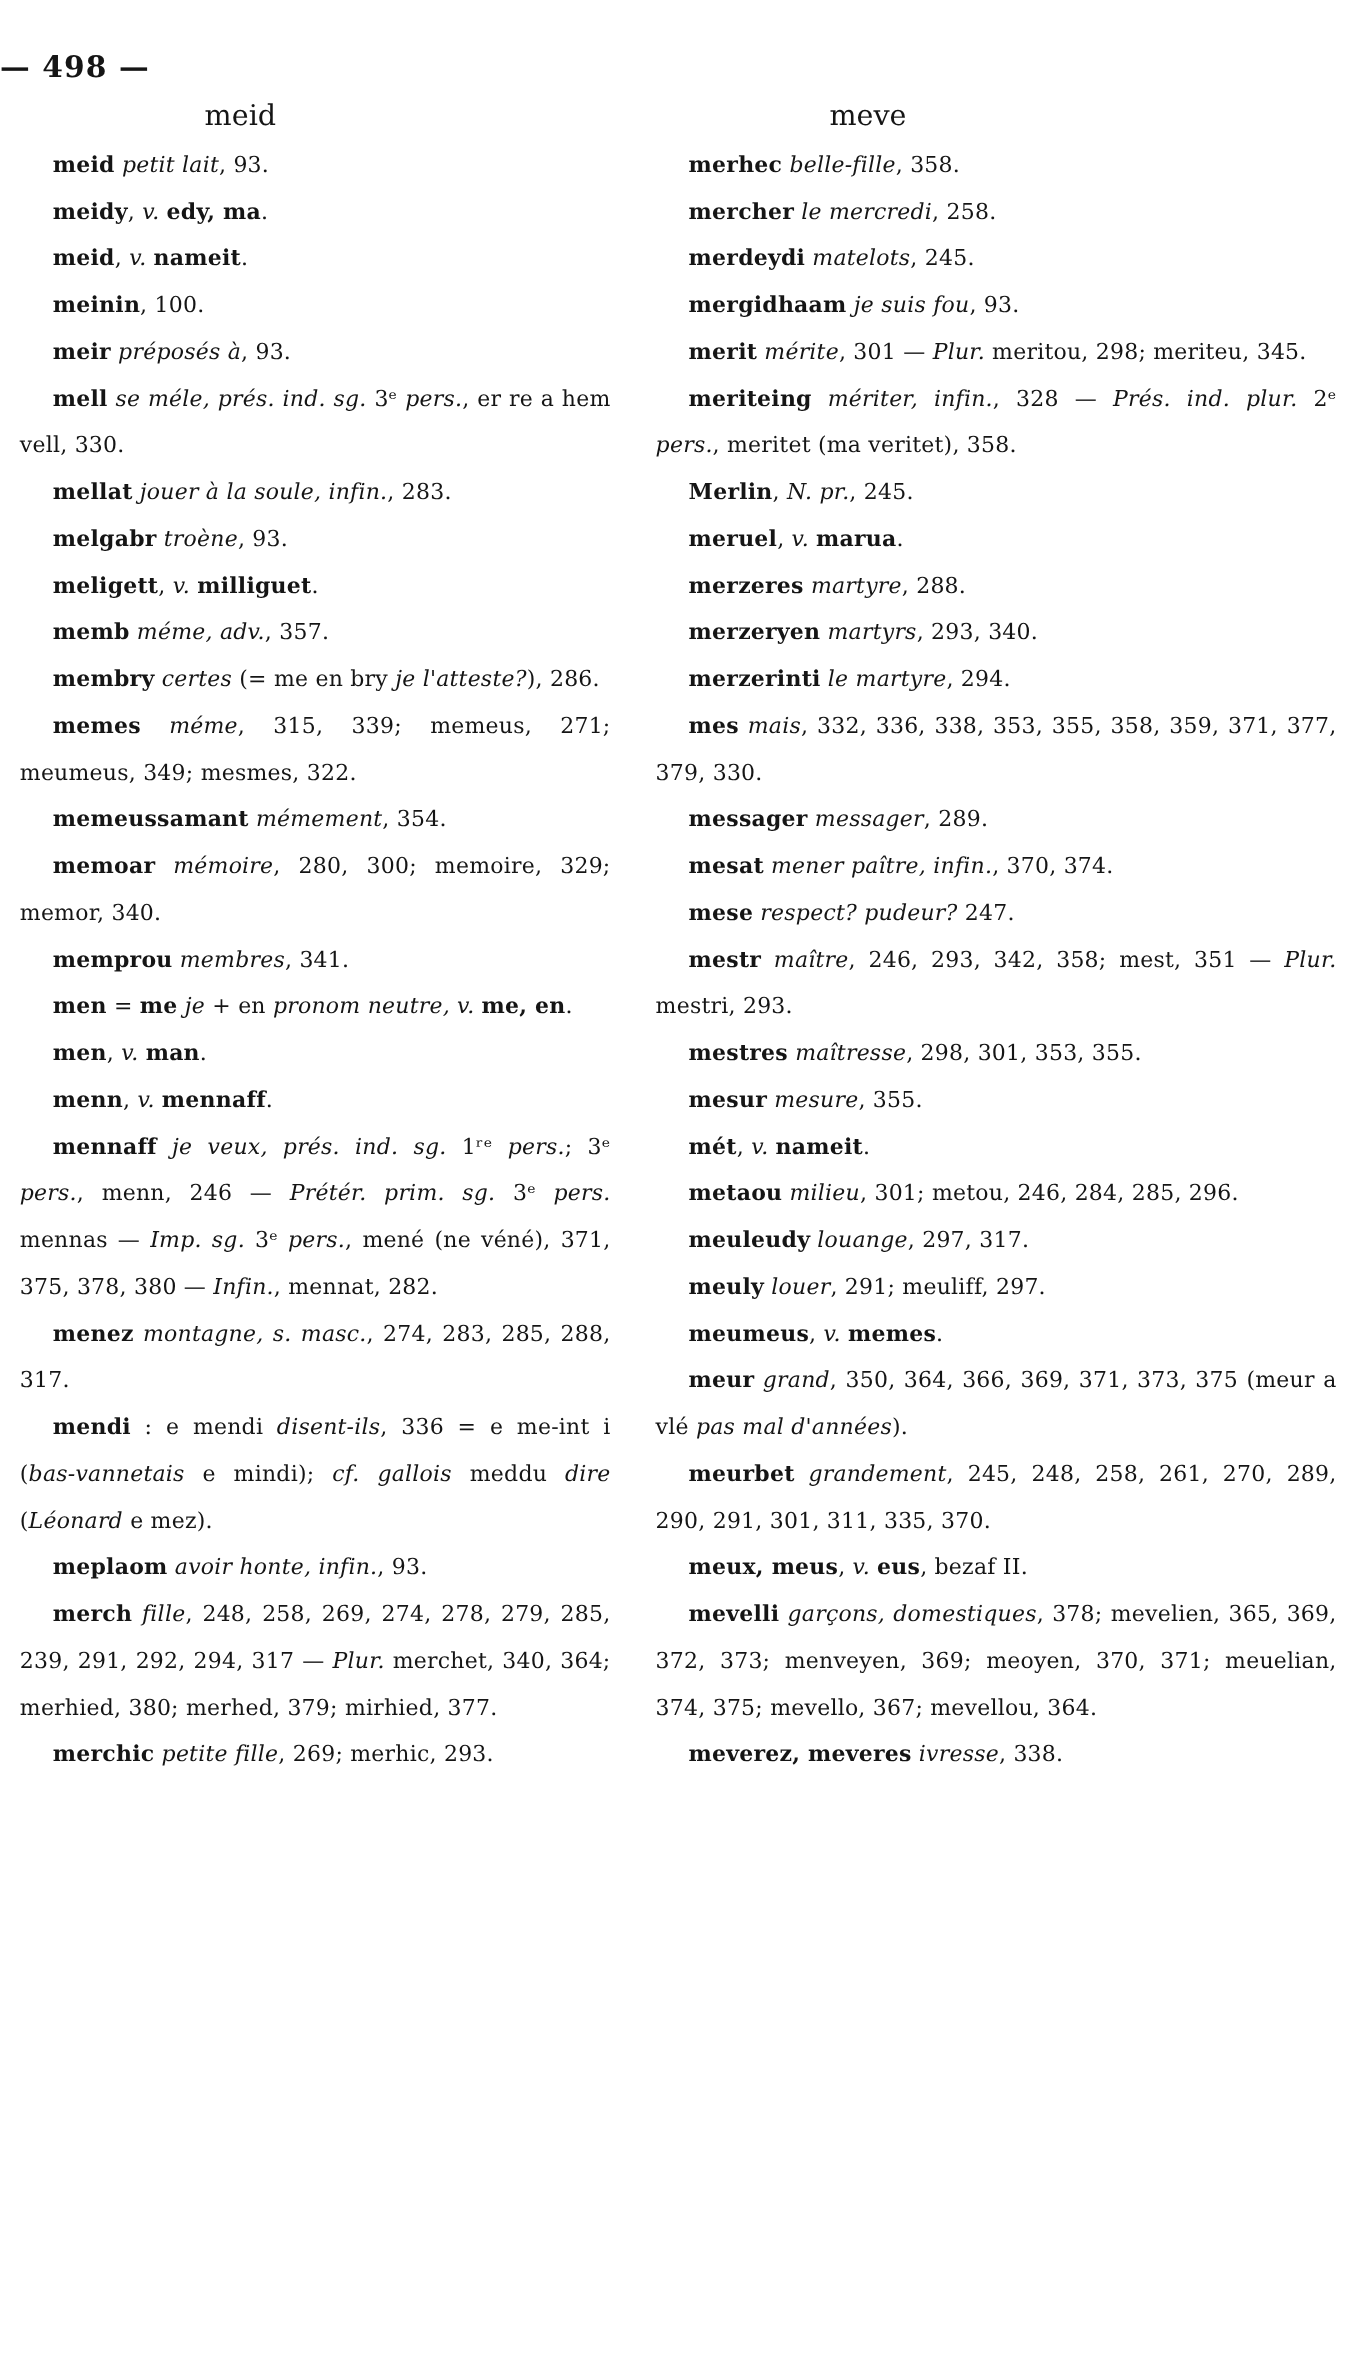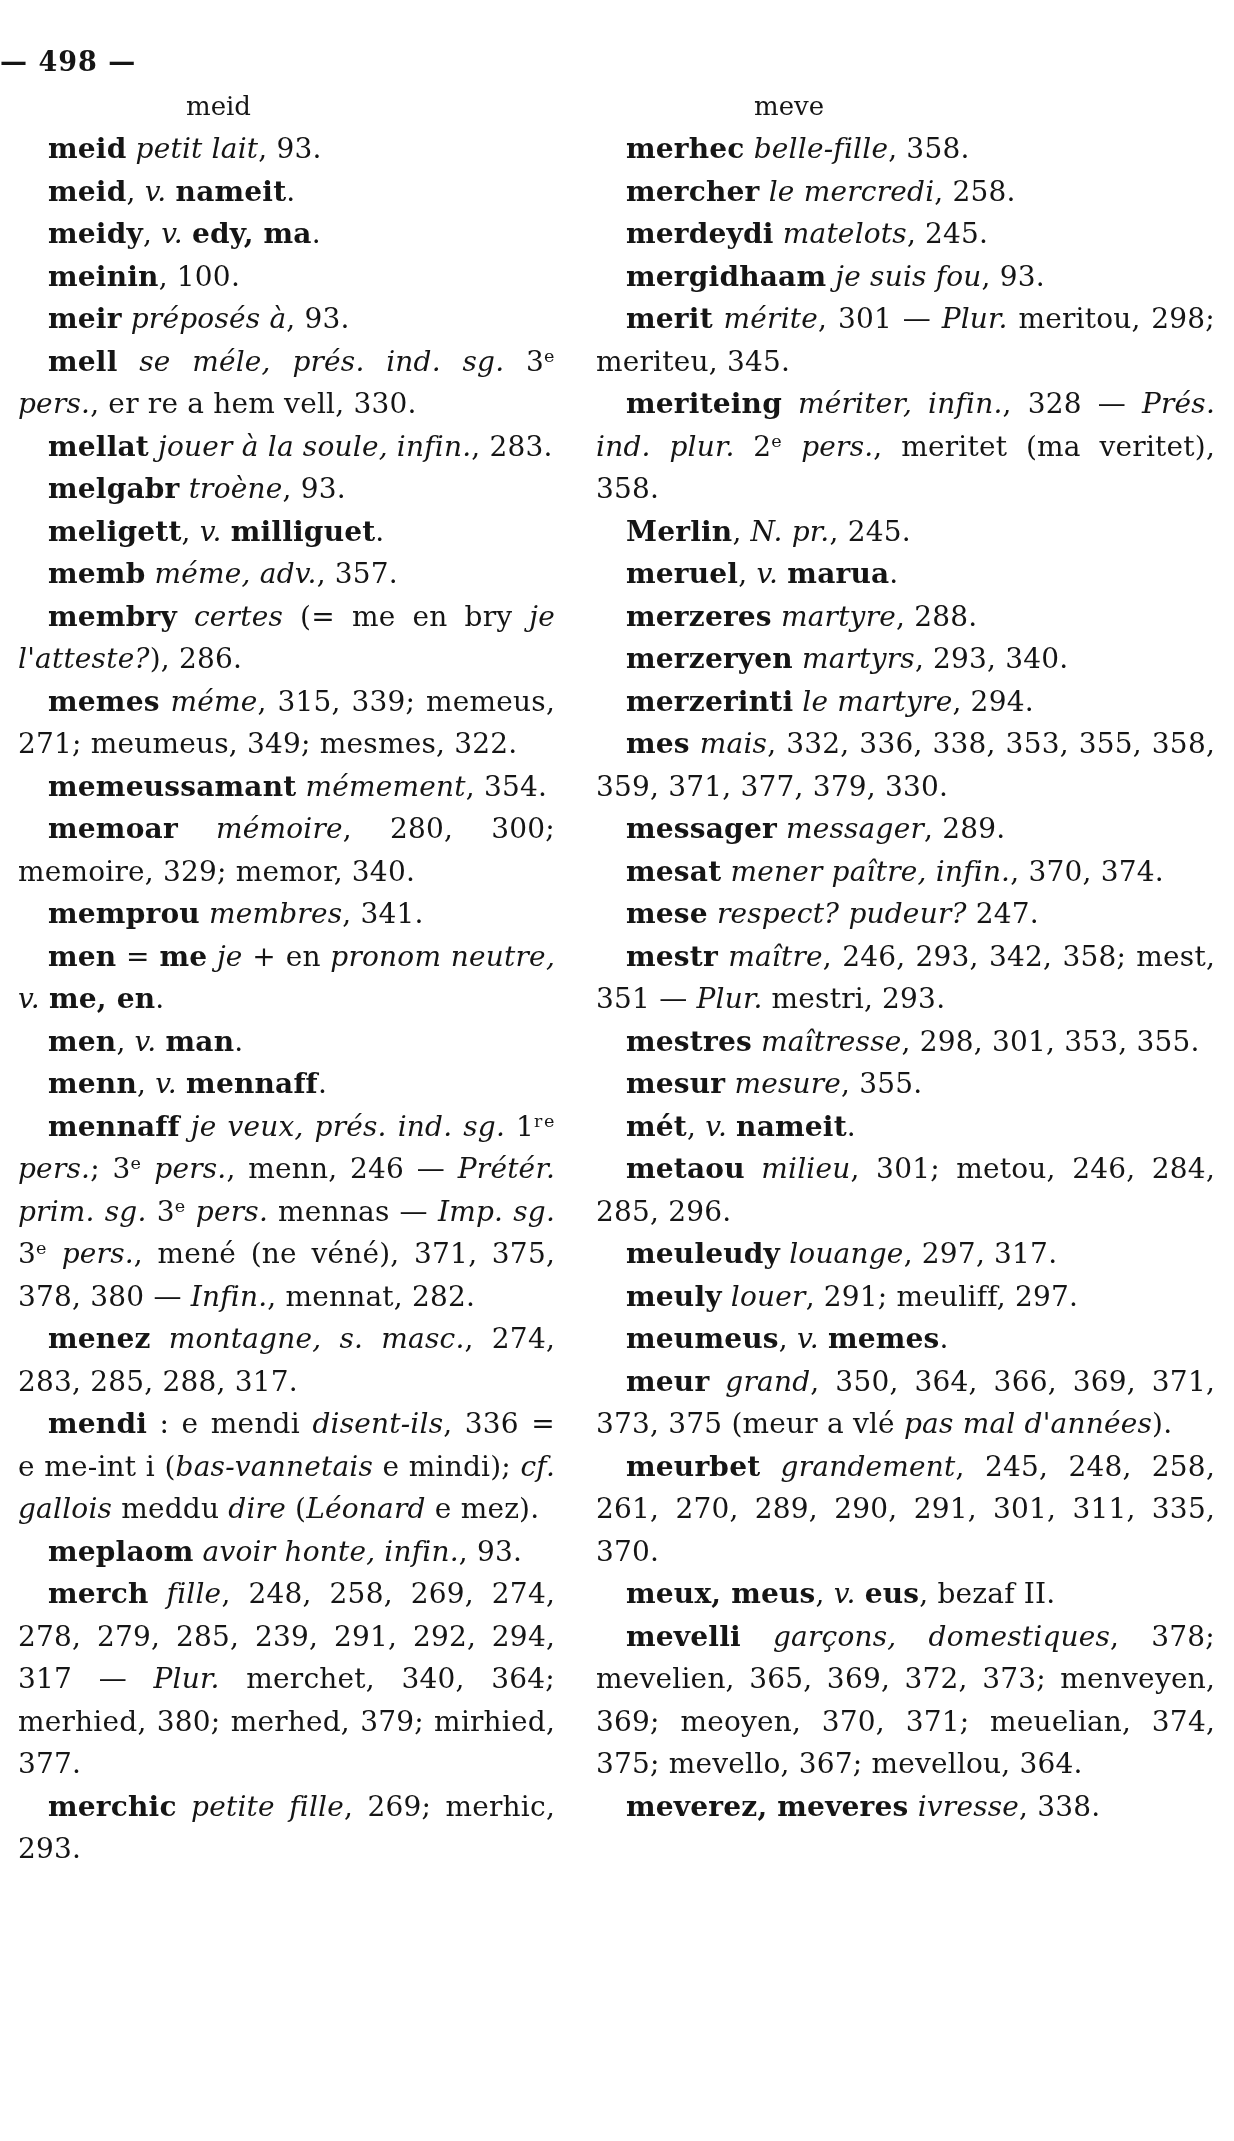--- a/index.html
+++ b/index.html
@@ -21,40 +21,40 @@
   .column.left  { left:18px;  width:537px; }
   .column.right { left:596px; width:619px; }
   .col-header {
     font-size:26px; line-height:32px;
     margin-bottom:6px;
   }
   .column.left  .col-header { margin-left:168px; }
   .column.right .col-header { margin-left:158px; }
   .entries p {
     margin:0; padding:0;
-    font-size:28px; line-height:42.5px;
+    font-size:20px; line-height:42.5px;
     text-indent:30px;
     text-align:justify;
     letter-spacing:0.2px;
   }
   .entries .b { font-weight:700; }
   .entries .i { font-style:italic; }
 </style>
 </head>
 <body>
 
 <div class="page">
   <div class="page-number">— 498 —</div>
 
   <div class="column left">
     <div class="col-header">meid</div>
     <div class="entries">
         <p><span class="b">meid</span><span class="i"> petit lait</span><span class="r">, 93.</span></p>
+        <p><span class="b">meidy</span><span class="r">, </span><span class="i">v.</span><span class="r"> </span><span class="b">edy, ma</span><span class="r">.</span></p>
         <p><span class="b">meid</span><span class="r">, </span><span class="i">v.</span><span class="r"> </span><span class="b">nameit</span><span class="r">.</span></p>
-        <p><span class="b">meidy</span><span class="r">, </span><span class="i">v.</span><span class="r"> </span><span class="b">edy, ma</span><span class="r">.</span></p>
         <p><span class="b">meinin</span><span class="r">, 100.</span></p>
         <p><span class="b">meir</span><span class="i"> préposés à</span><span class="r">, 93.</span></p>
         <p><span class="b">mell</span><span class="i"> se méle, prés. ind. sg.</span><span class="r"> 3ᵉ </span><span class="i">pers.</span><span class="r">, er re a hem vell, 330.</span></p>
         <p><span class="b">mellat</span><span class="i"> jouer à la soule, infin.</span><span class="r">, 283.</span></p>
         <p><span class="b">melgabr</span><span class="i"> troène</span><span class="r">, 93.</span></p>
         <p><span class="b">meligett</span><span class="r">, </span><span class="i">v.</span><span class="r"> </span><span class="b">milliguet</span><span class="r">.</span></p>
         <p><span class="b">memb</span><span class="i"> méme, adv.</span><span class="r">, 357.</span></p>
         <p><span class="b">membry</span><span class="i"> certes</span><span class="r"> (= me en bry </span><span class="i">je l'atteste?</span><span class="r">), 286.</span></p>
         <p><span class="b">memes</span><span class="i"> méme</span><span class="r">, 315, 339; memeus, 271; meumeus, 349; mesmes, 322.</span></p>
         <p><span class="b">memeussamant</span><span class="i"> mémement</span><span class="r">, 354.</span></p>

